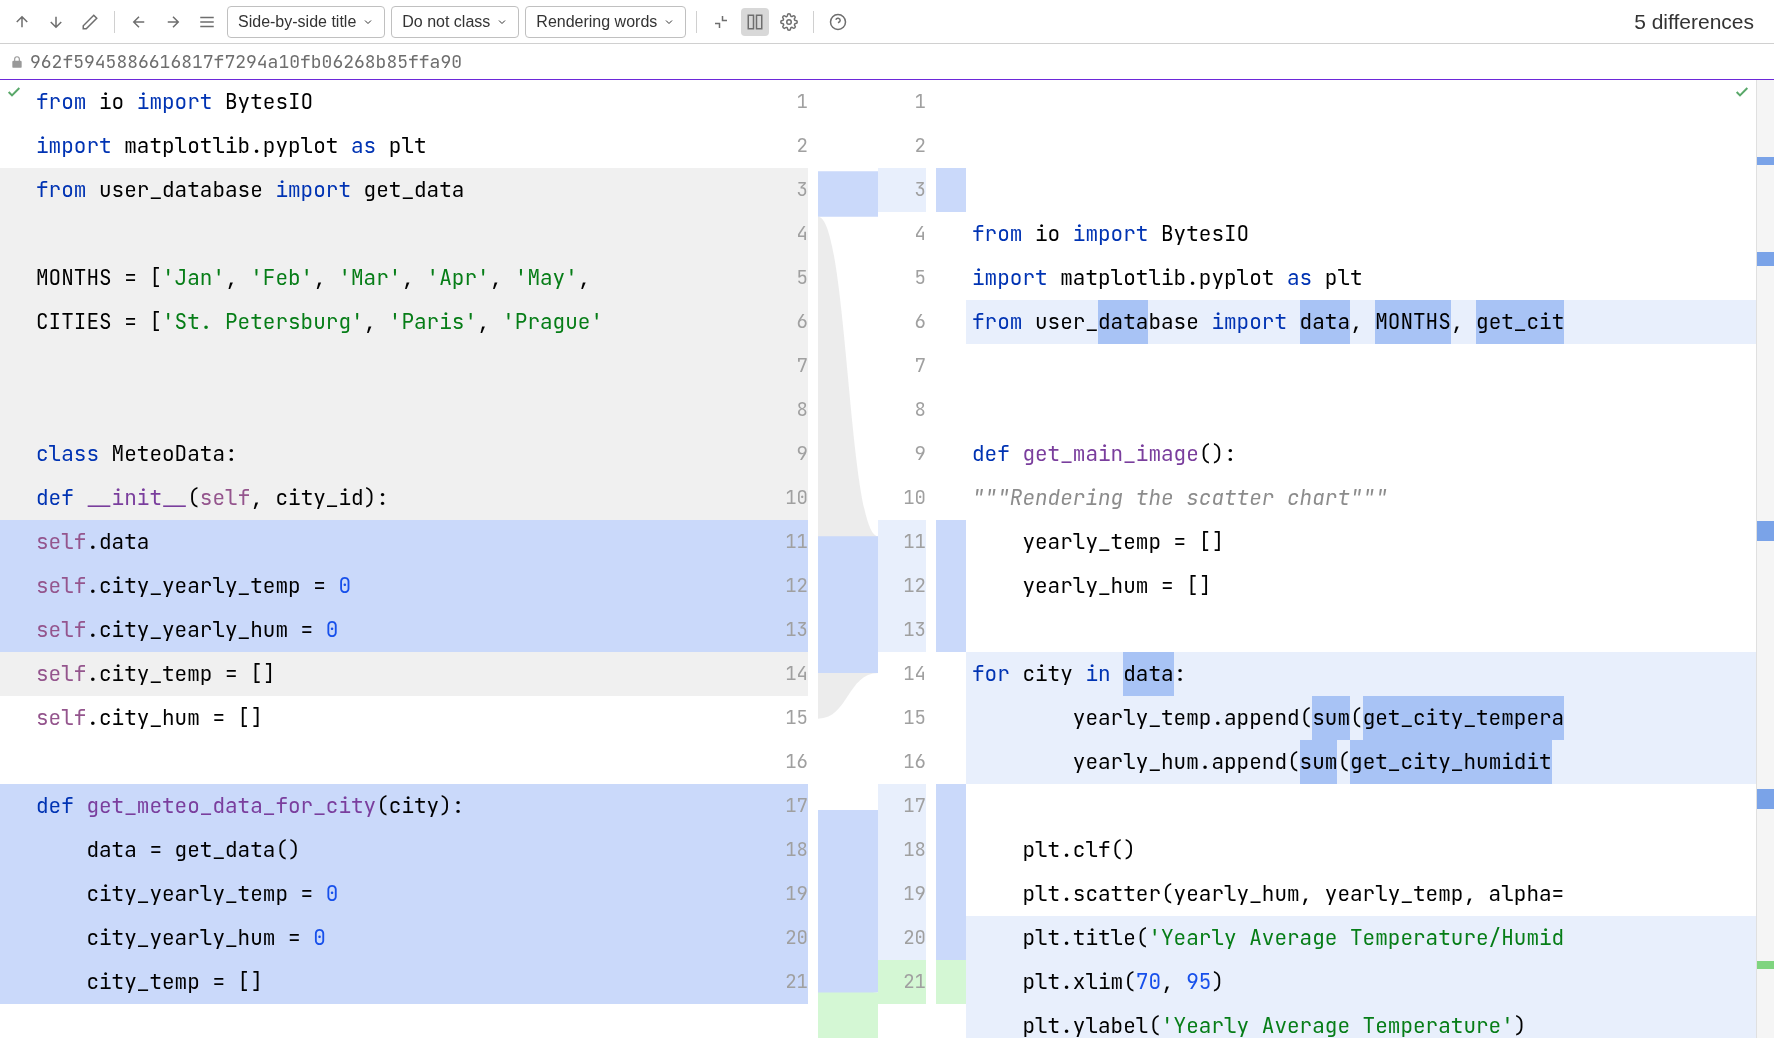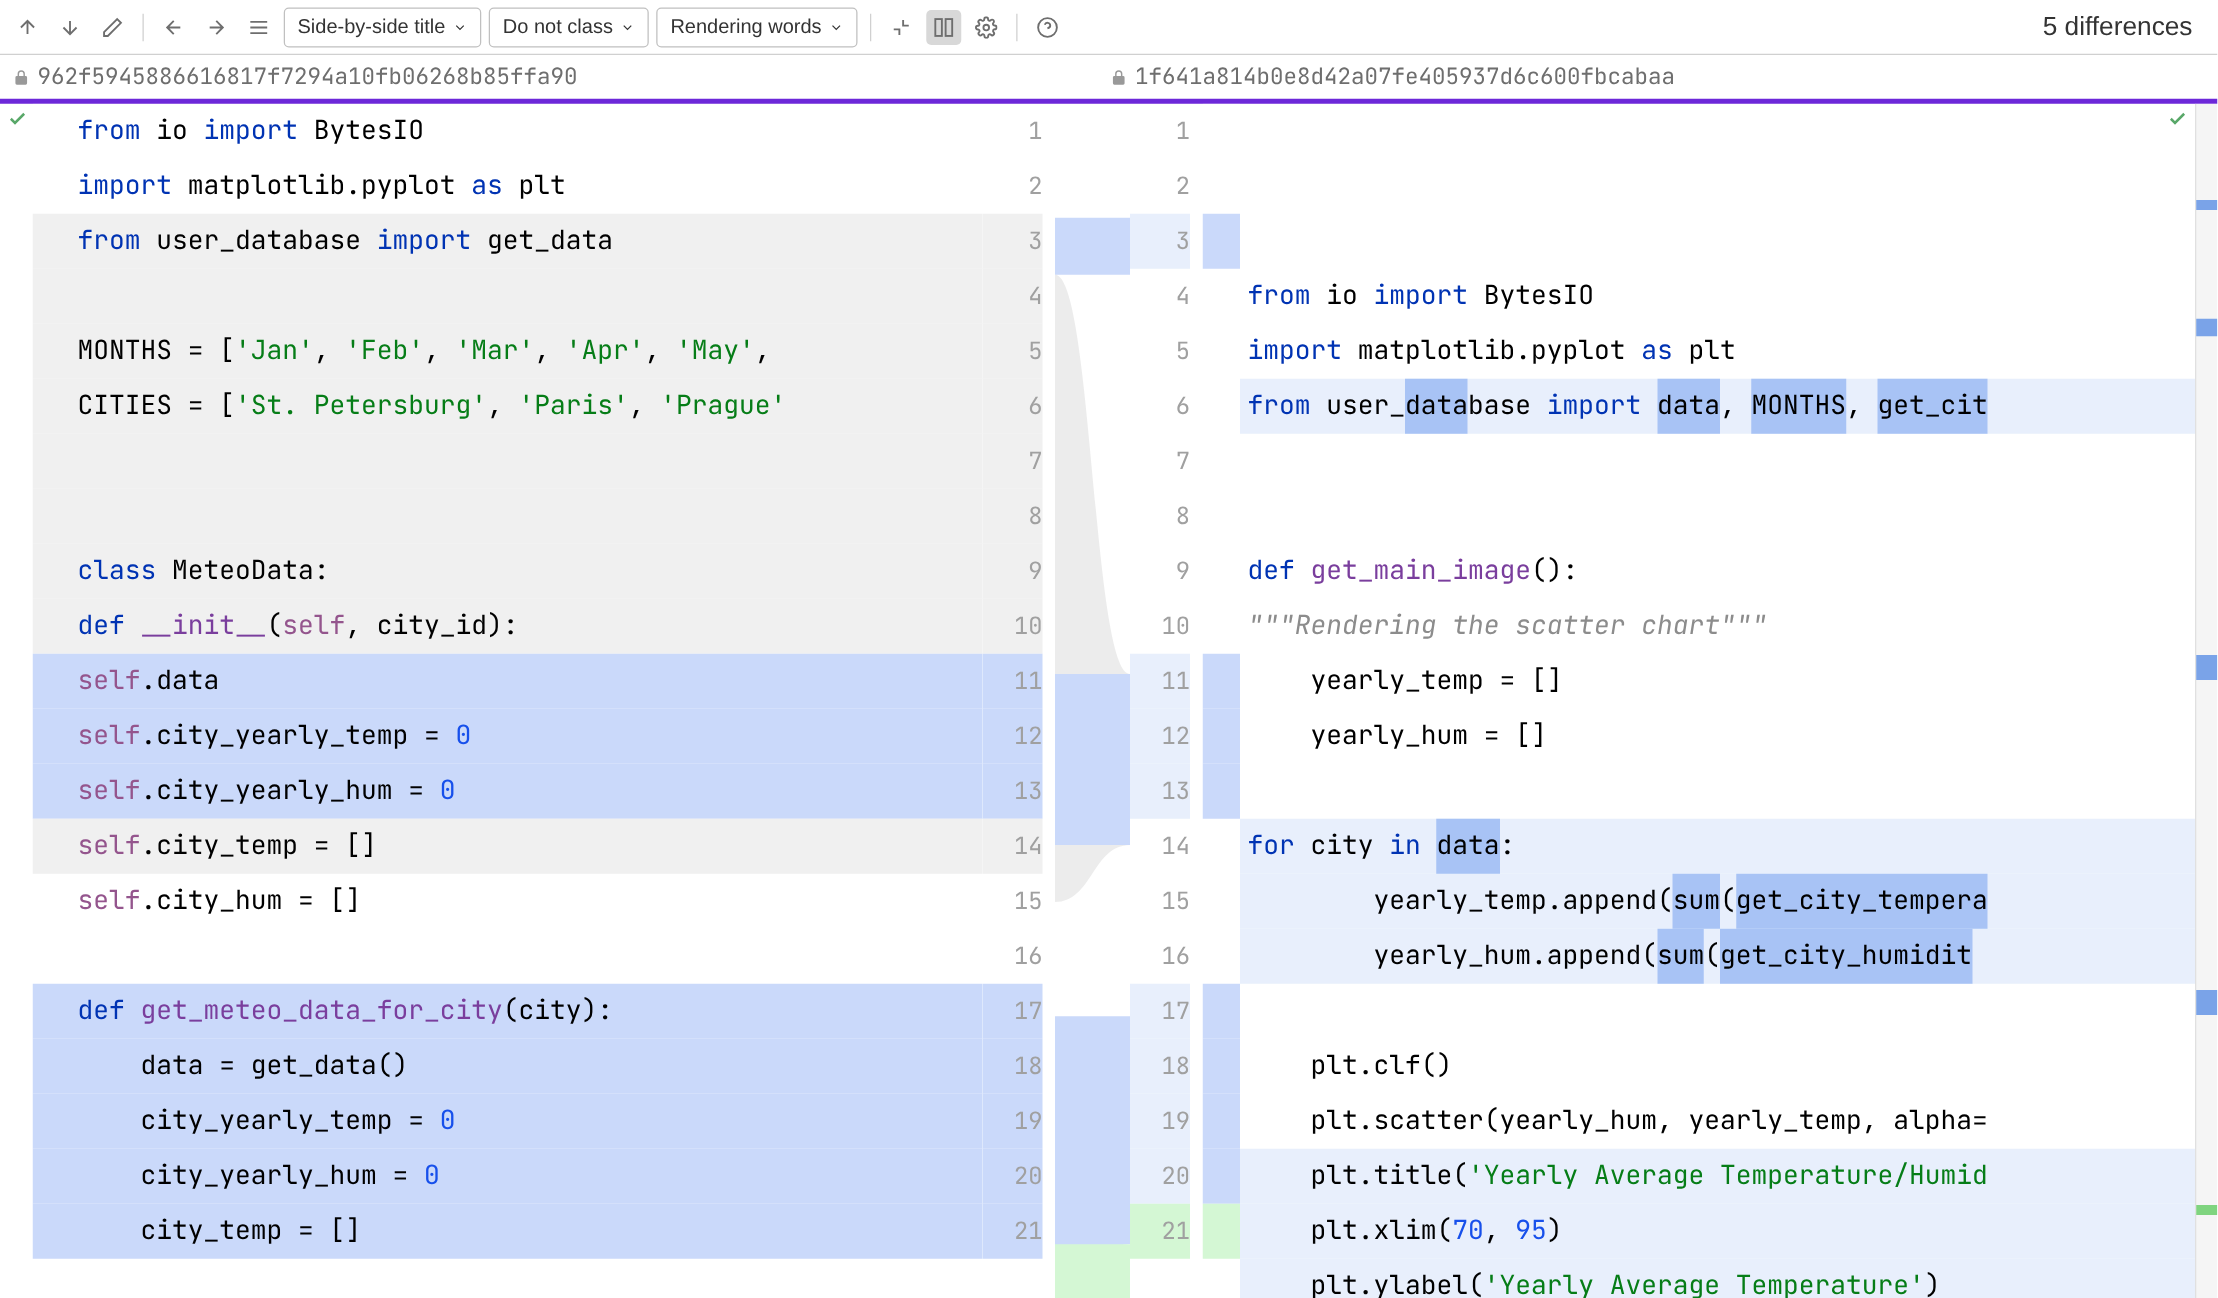--- a/index.html
+++ b/index.html
@@ -3,26 +3,26 @@
 <meta charset="utf-8">
 <style>
 * { margin:0; padding:0; box-sizing:border-box; }
 body { font-family:-apple-system,BlinkMacSystemFont,"Segoe UI",sans-serif; font-size:14px; background:#fff; color:#000; overflow:hidden; }
 .toolbar { display:flex; align-items:center; padding:4px 8px; gap:6px; border-bottom:1px solid #d0d0d0; background:#fff; height:44px; }
 .tb-btn { width:28px; height:28px; display:flex; align-items:center; justify-content:center; cursor:pointer; border-radius:4px; color:#6e6e6e; }
 .tb-btn.active { background:#d8d8d8; }
 .tb-sep { width:1px; height:22px; background:#d0d0d0; margin:0 4px; }
 .dropdown { display:flex; align-items:center; gap:6px; padding:4px 10px; border:1px solid #c0c0c0; border-radius:4px; background:#fff; cursor:pointer; font-size:16px; color:#333; height:32px; }
 .diff-count { margin-left:auto; font-size:21px; color:#333; padding-right:12px; }
-.headers { display:flex; border-bottom:4px solid #6d28d9; }
+.headers { display:flex; border-bottom:1px solid #6d28d9; }
 .header-cell { display:flex; align-items:center; gap:6px; padding:6px 10px; font-family:"JetBrains Mono","Consolas",monospace; font-size:18px; color:#6e6e6e; }
 .header-left { flex:0 0 878px; }
 .header-right { flex:1; }
 .lock-icon { color:#999; }
-.panes { display:flex; height:calc(100vh - 80px); position:relative;padding-left:26px; }
+.panes { display:flex; height:calc(100vh - 80px); position:relative; }
 .pane-left { flex:0 0 760px; display:flex; overflow:hidden; }
 .gutter-left { flex:0 0 30px; background:#fff; }
 .code-left { flex:1; font-family:"JetBrains Mono","Consolas",monospace; font-size:21px; line-height:44px; overflow:hidden; white-space:pre; position:relative; }
 .lnums-left { flex:0 0 58px; text-align:right; padding-right:10px; color:#a0a0a0; font-family:"JetBrains Mono","Consolas",monospace; font-size:19px; line-height:44px; }
 .divider-mid { flex:0 0 60px; position:relative; }
 .lnums-right { flex:0 0 58px; text-align:right; padding-right:10px; color:#a0a0a0; font-family:"JetBrains Mono","Consolas",monospace; font-size:19px; line-height:44px; }
 .gutter-right { flex:0 0 30px; background:#fff; }
 .code-right { flex:1; font-family:"JetBrains Mono","Consolas",monospace; font-size:21px; line-height:44px; overflow:hidden; white-space:pre; position:relative; }
 .pane-right { flex:1; display:flex; overflow:hidden; }
 .minimap { flex:0 0 18px; background:#f5f5f5; position:relative; border-left:1px solid #e0e0e0; }
@@ -128,28 +128,20 @@
 
 <div class="headers">
   <div class="header-cell header-left">
     <span class="lock-icon">
         <svg width="14" height="14" viewBox="0 0 24 24" fill="currentColor">
           <path d="M12 2a5 5 0 00-5 5v3H6a2 2 0 00-2 2v8a2 2 0 002 2h12a2 2 0 002-2v-8a2 2 0 00-2-2h-1V7a5 5 0 00-5-5zm-3 5a3 3 0 016 0v3H9V7z"></path>
         </svg>
       </span>
     <span>962f5945886616817f7294a10fb06268b85ffa90</span>
   </div>
-  <div class="header-cell header-right">
-    <span class="lock-icon">
-        <svg width="14" height="14" viewBox="0 0 24 24" fill="currentColor">
-          <path d="M12 2a5 5 0 00-5 5v3H6a2 2 0 00-2 2v8a2 2 0 002 2h12a2 2 0 002-2v-8a2 2 0 00-2-2h-1V7a5 5 0 00-5-5zm-3 5a3 3 0 016 0v3H9V7z"></path>
-        </svg>
-      </span>
-    <span>1f641a814b0e8d42a07fe405937d6c600fbcabaa</span>
-  </div>
 </div>
 
 <div class="panes">
   <div class="pane-left">
     <div class="gutter-left" id="gutter-left">
       <div class="check-left">
           <svg width="16" height="16" viewBox="0 0 24 24" fill="none" stroke="currentColor" stroke-width="3">
             <path d="M20 6L9 17l-5-5"></path>
           </svg>
         </div>

